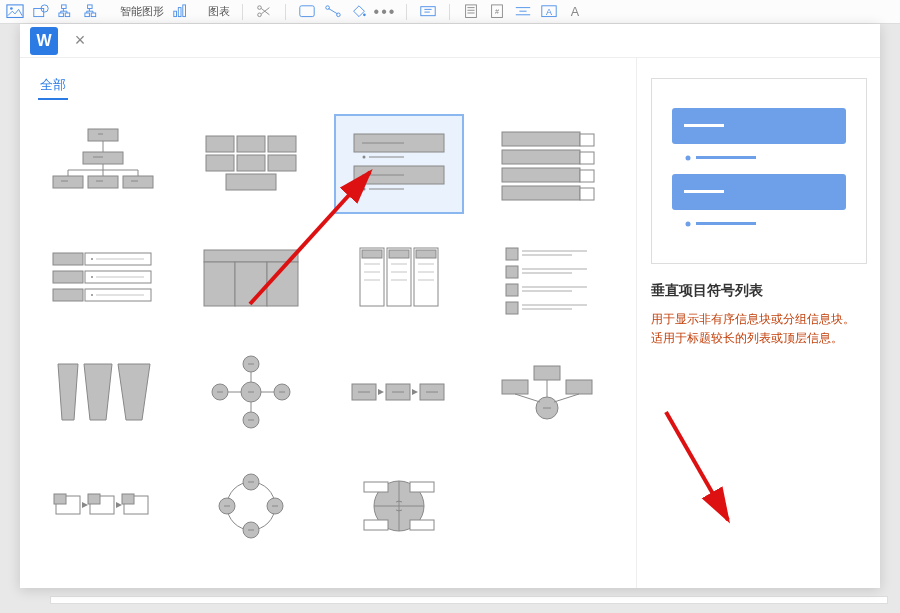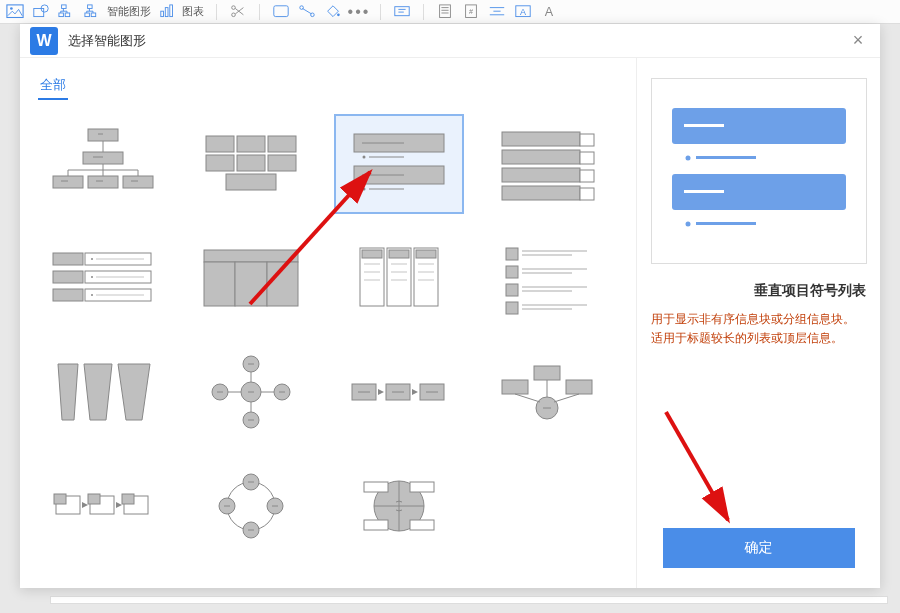--- a/index.html
+++ b/index.html
@@ -1,19 +1,19 @@
 <!DOCTYPE html>
 <html><head>
   <meta charset="utf-8">
   <style>
     * { margin: 0; padding: 0; box-sizing: border-box; }
     body { font-family: "Microsoft YaHei", sans-serif; background: #f0f0f0; width: 900px; height: 613px; overflow: hidden; }
     
     .toolbar { height: 24px; background: #fcfcfc; display: flex; align-items: center; gap: 8px; padding: 0 6px; font-size: 11px; color: #555; border-bottom: 1px solid #ddd; }
-    .tb-item { display: flex; align-items: center; gap: 5px; cursor: pointer; }
+    .tb-item { display: flex; align-items: center; gap: 18px; cursor: pointer; }
     .tb-icon { width: 18px; height: 16px; display: inline-flex; align-items: center; justify-content: center; }
     .tb-sep { width: 1px; height: 16px; background: #ddd; margin: 0 4px; }
     .left-label { font-size: 12px; color: #444; padding: 4px 2px; background: #fcfcfc; }
     
     .backdrop { position: absolute; left: 0; right: 0; top: 24px; bottom: 0; background: #e8e8e8; }
     .page-bg { position: absolute; left: 50px; right: 12px; top: 596px; height: 8px; background: #fff; border: 1px solid #ddd; }
     
     .modal { position: absolute; left: 20px; top: 24px; width: 860px; height: 564px; background: #fff; box-shadow: 0 2px 12px rgba(0,0,0,0.15); }
     .modal-header { display: flex; align-items: center; height: 34px; padding: 0 10px; border-bottom: 1px solid #eee; }
     .app-icon { width: 28px; height: 28px; background: #2c7be5; border-radius: 3px; display: flex; align-items: center; justify-content: center; color: #fff; font-weight: bold; font-size: 16px; margin-right: 10px; }
@@ -28,21 +28,21 @@
     .tab { display: inline-block; font-size: 13px; color: #2c7be5; padding: 4px 2px; border-bottom: 2px solid #2c7be5; cursor: pointer; text-align: right; }
     
     .grid { display: grid; grid-template-columns: repeat(4, 130px); gap: 14px 18px; }
     .cell { width: 130px; height: 100px; position: relative; display: flex; align-items: center; justify-content: center; cursor: pointer; }
     .cell.selected { border: 2px solid #8bb7f0; background: #eaf2fd; }
     .cell svg { width: 110px; height: 80px; }
     
     .preview-box { width: 216px; height: 186px; border: 1px solid #ddd; display: flex; align-items: center; justify-content: center; margin-bottom: 18px; }
     .preview-box svg { width: 194px; height: 150px; }
     
-    .preview-title { font-size: 14px; font-weight: bold; color: #333; margin-bottom: 10px; text-align: right; }
+    .preview-title { font-size: 14px; font-weight: bold; color: #333; margin-bottom: 10px; }
     .preview-desc { font-size: 12px; color: #c2410c; line-height: 1.6; }
     
     .confirm-btn { margin-top: auto; width: 192px; height: 40px; background: #4a8de8; color: #fff; border: none; font-size: 14px; cursor: pointer; align-self: center; }
     
     .arrow-red { position: absolute; pointer-events: none; }
     .arrow1 { left: 210px; top: 130px; width: 160px; height: 160px; }
     .arrow2 { left: 628px; top: 378px; width: 100px; height: 130px; }
   </style>
 </head>
 <body>
@@ -156,21 +156,20 @@
   </span>
 </div>
 <div class="left-label">图片</div>
 
 <div class="backdrop"></div>
 <div class="page-bg"></div>
 
 <div class="modal">
   <div class="modal-header">
     <div class="app-icon">W</div>
-    <div class="modal-title">选择智能图形</div>
     <div class="close-btn">×</div>
   </div>
   <div class="modal-body">
     <div class="left-side">
       <div class="tab-bar">
         <span class="tab">全部</span>
       </div>
       <div class="grid">
 
         <div class="cell">
@@ -369,21 +368,20 @@
           <circle cx="26" cy="62" r="2.5" fill="#6da0e8"></circle>
             <rect x="34" y="60" width="60" height="3" fill="#6da0e8"></rect>
           <rect x="10" y="78" width="174" height="36" rx="3" fill="#6da0e8"></rect>
           <rect x="22" y="94" width="40" height="3" fill="#fff"></rect>
           <circle cx="26" cy="128" r="2.5" fill="#6da0e8"></circle>
             <rect x="34" y="126" width="60" height="3" fill="#6da0e8"></rect>
         </svg>
       </div>
       <div class="preview-title">垂直项目符号列表</div>
       <div class="preview-desc">用于显示非有序信息块或分组信息块。适用于标题较长的列表或顶层信息。</div>
-      <button class="confirm-btn">确定</button>
     </div>
   </div>
 
   <svg class="arrow-red arrow1" viewBox="0 0 160 160">
     <defs>
         <marker id="ah1" markerWidth="10" markerHeight="10" refX="8" refY="3" orient="auto">
           <path d="M0,0 L9,3 L0,6 Z" fill="#d11"></path>
         </marker>
       </defs>
     <line x1="20" y1="150" x2="140" y2="18" stroke="#d11" stroke-width="4" marker-end="url(#ah1)"></line>

